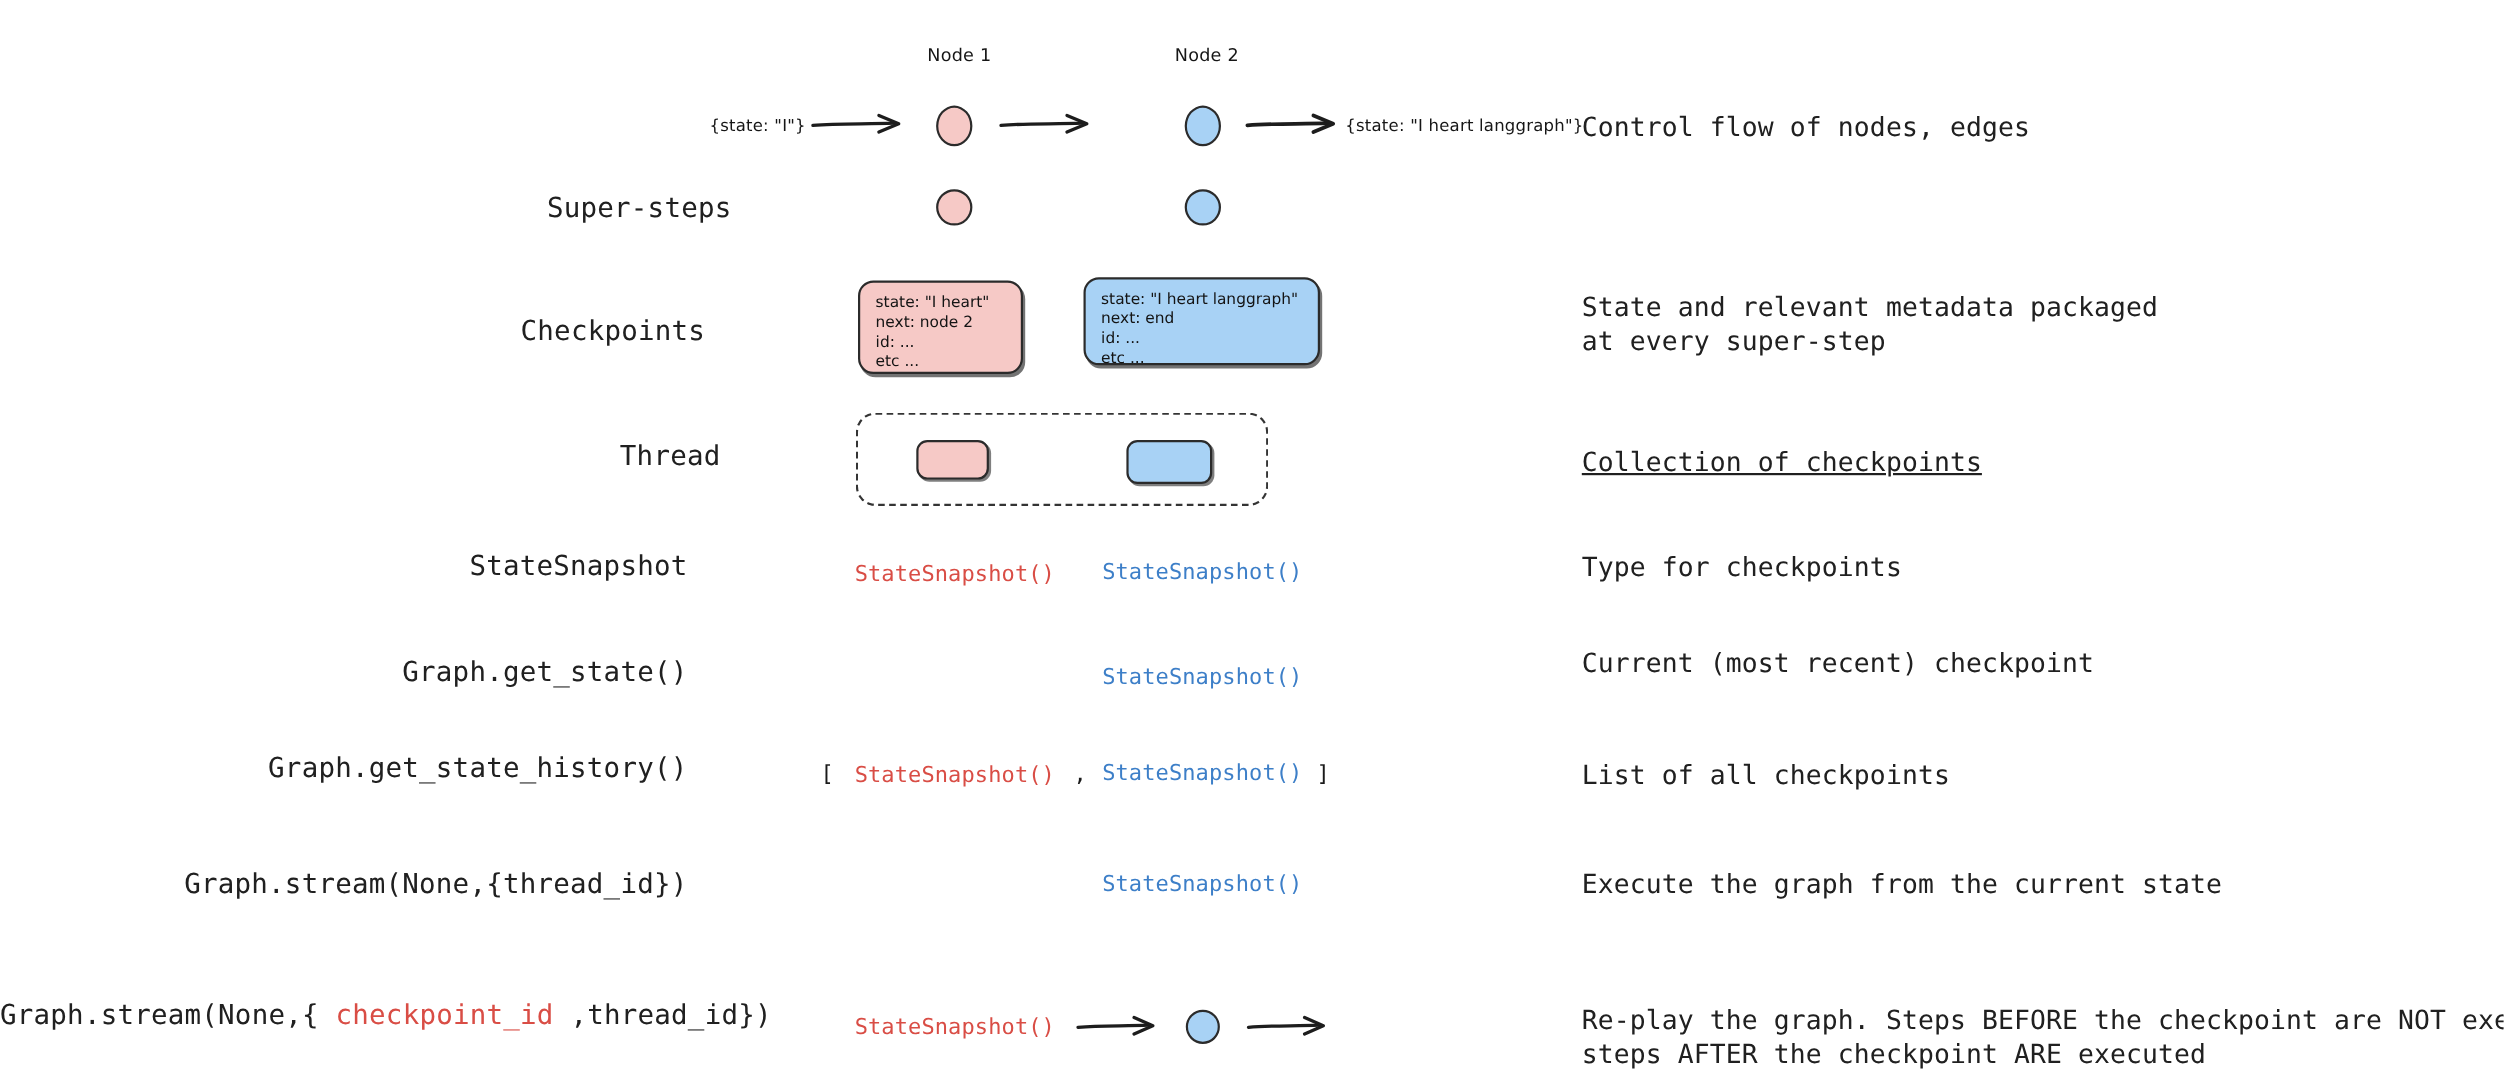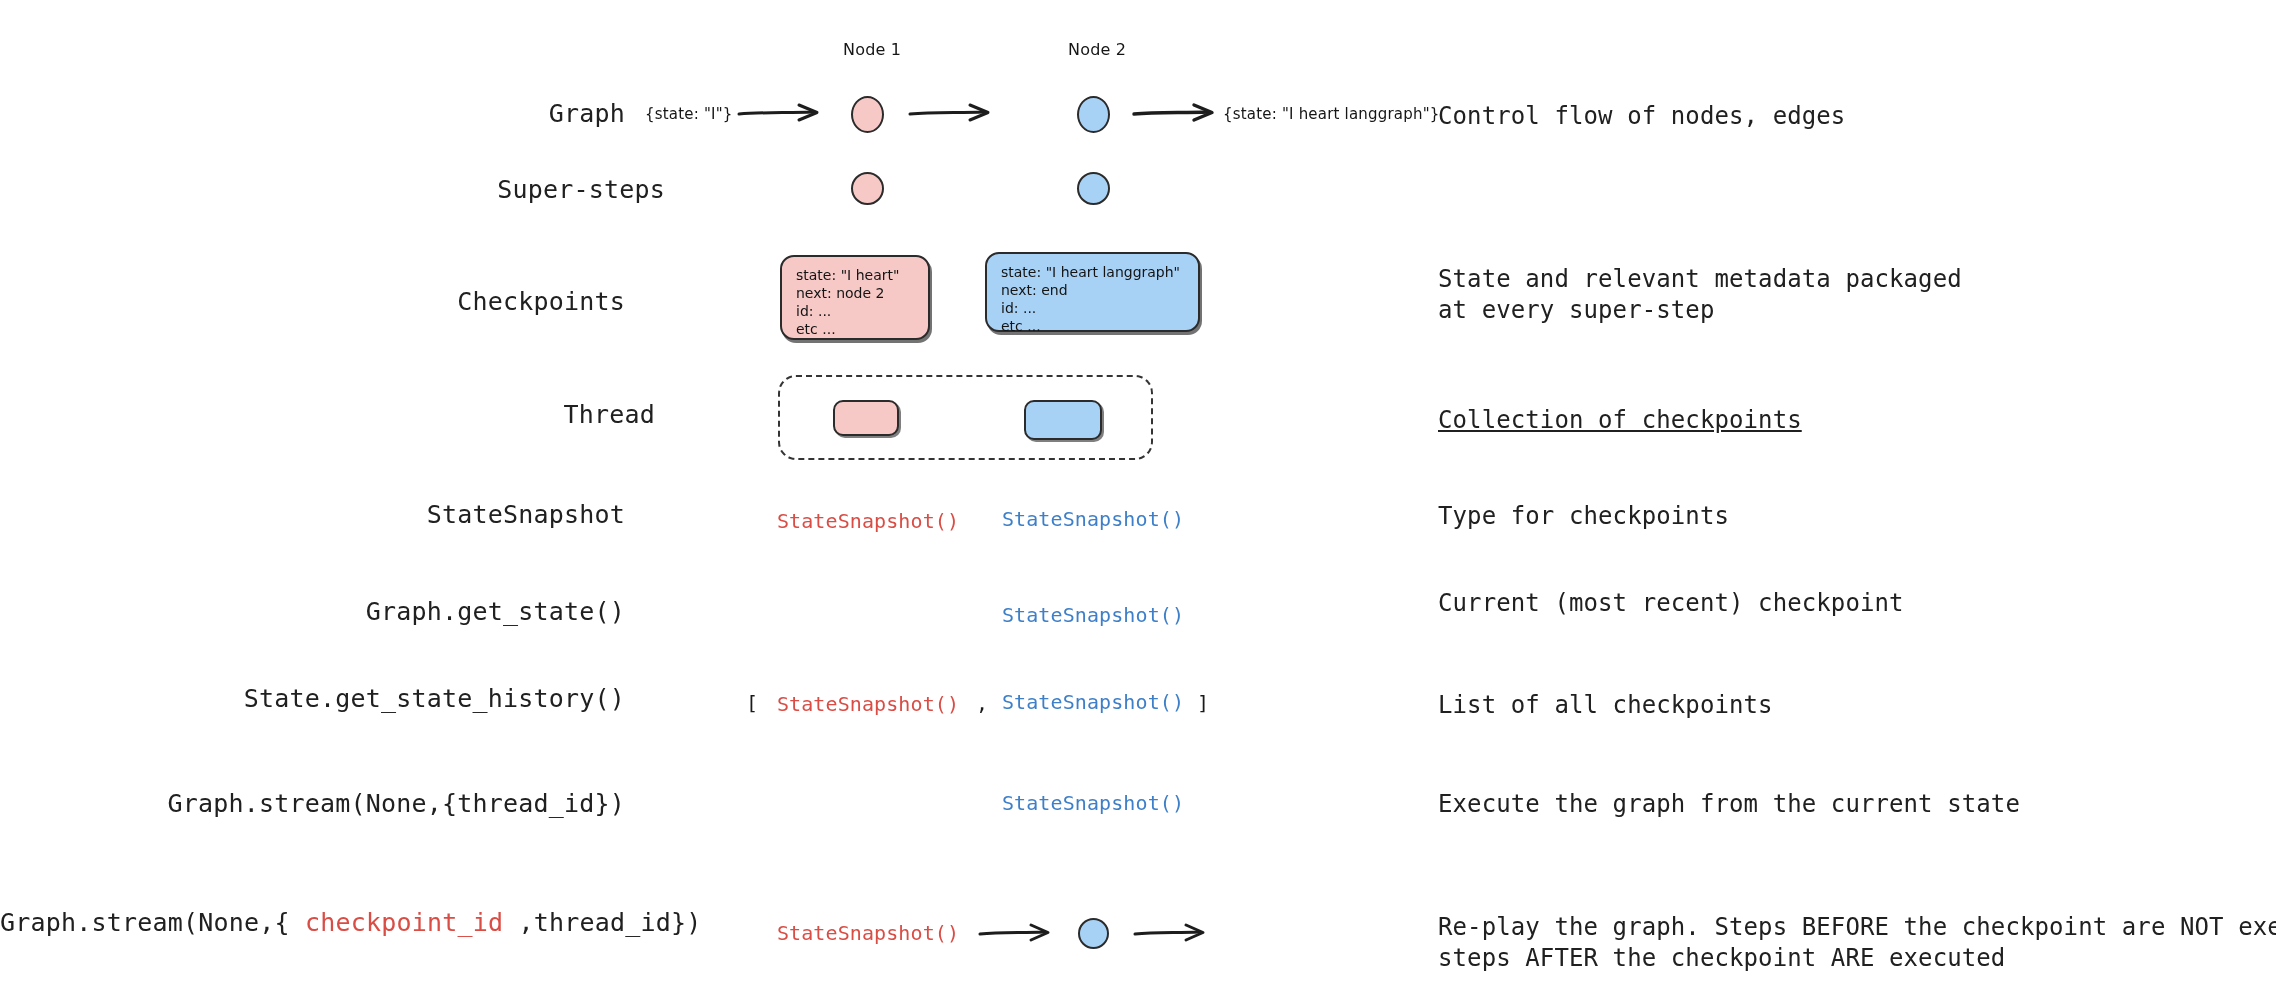--- a/index.html
+++ b/index.html
@@ -96,27 +96,26 @@
   }
   .snap.red{color:#d94d45;}
   .snap.blue{color:#3d7fc8;}
   .snap.plain{color:#1a1a1a;}
 </style>
 </head>
 <body>
 
 <div class="canvas">
 
-  <div class="row-label" style="top:113px;">Graph</div>
   <div class="row-label" style="top:189px;padding-left:40px;">Super-steps</div>
-  <div class="row-label" style="top:301px;">Checkpoints</div>
+  <div class="row-label" style="top:301px;margin-left:16px;">Checkpoints</div>
   <div class="row-label" style="top:414px;padding-left:30px;">Thread</div>
   <div class="row-label" style="top:514px;">StateSnapshot</div>
   <div class="row-label" style="top:611px;">Graph.get_state()</div>
-  <div class="row-label" style="top:698px;">State.get_state_history()</div>
+  <div class="row-label" style="top:698px;">Graph.get_state_history()</div>
   <div class="row-label" style="top:803px;">Graph.stream(None,{thread_id})</div>
   <div class="row-label" style="top:922px;width:625px;"><span>Graph.stream(None,{ </span><span class="hl">checkpoint_id</span><span> ,thread_id})</span></div>
 
   <div class="row-desc" style="top:101px;">Control flow of nodes, edges</div>
   <div class="row-desc" style="top:264px;">State and relevant metadata packaged
 at every super-step</div>
   <div class="row-desc" style="top:405px;text-decoration:underline;">Collection of checkpoints</div>
   <div class="row-desc" style="top:501px;">Type for checkpoints</div>
   <div class="row-desc" style="top:588px;">Current (most recent) checkpoint</div>
   <div class="row-desc" style="top:690px;">List of all checkpoints</div>

